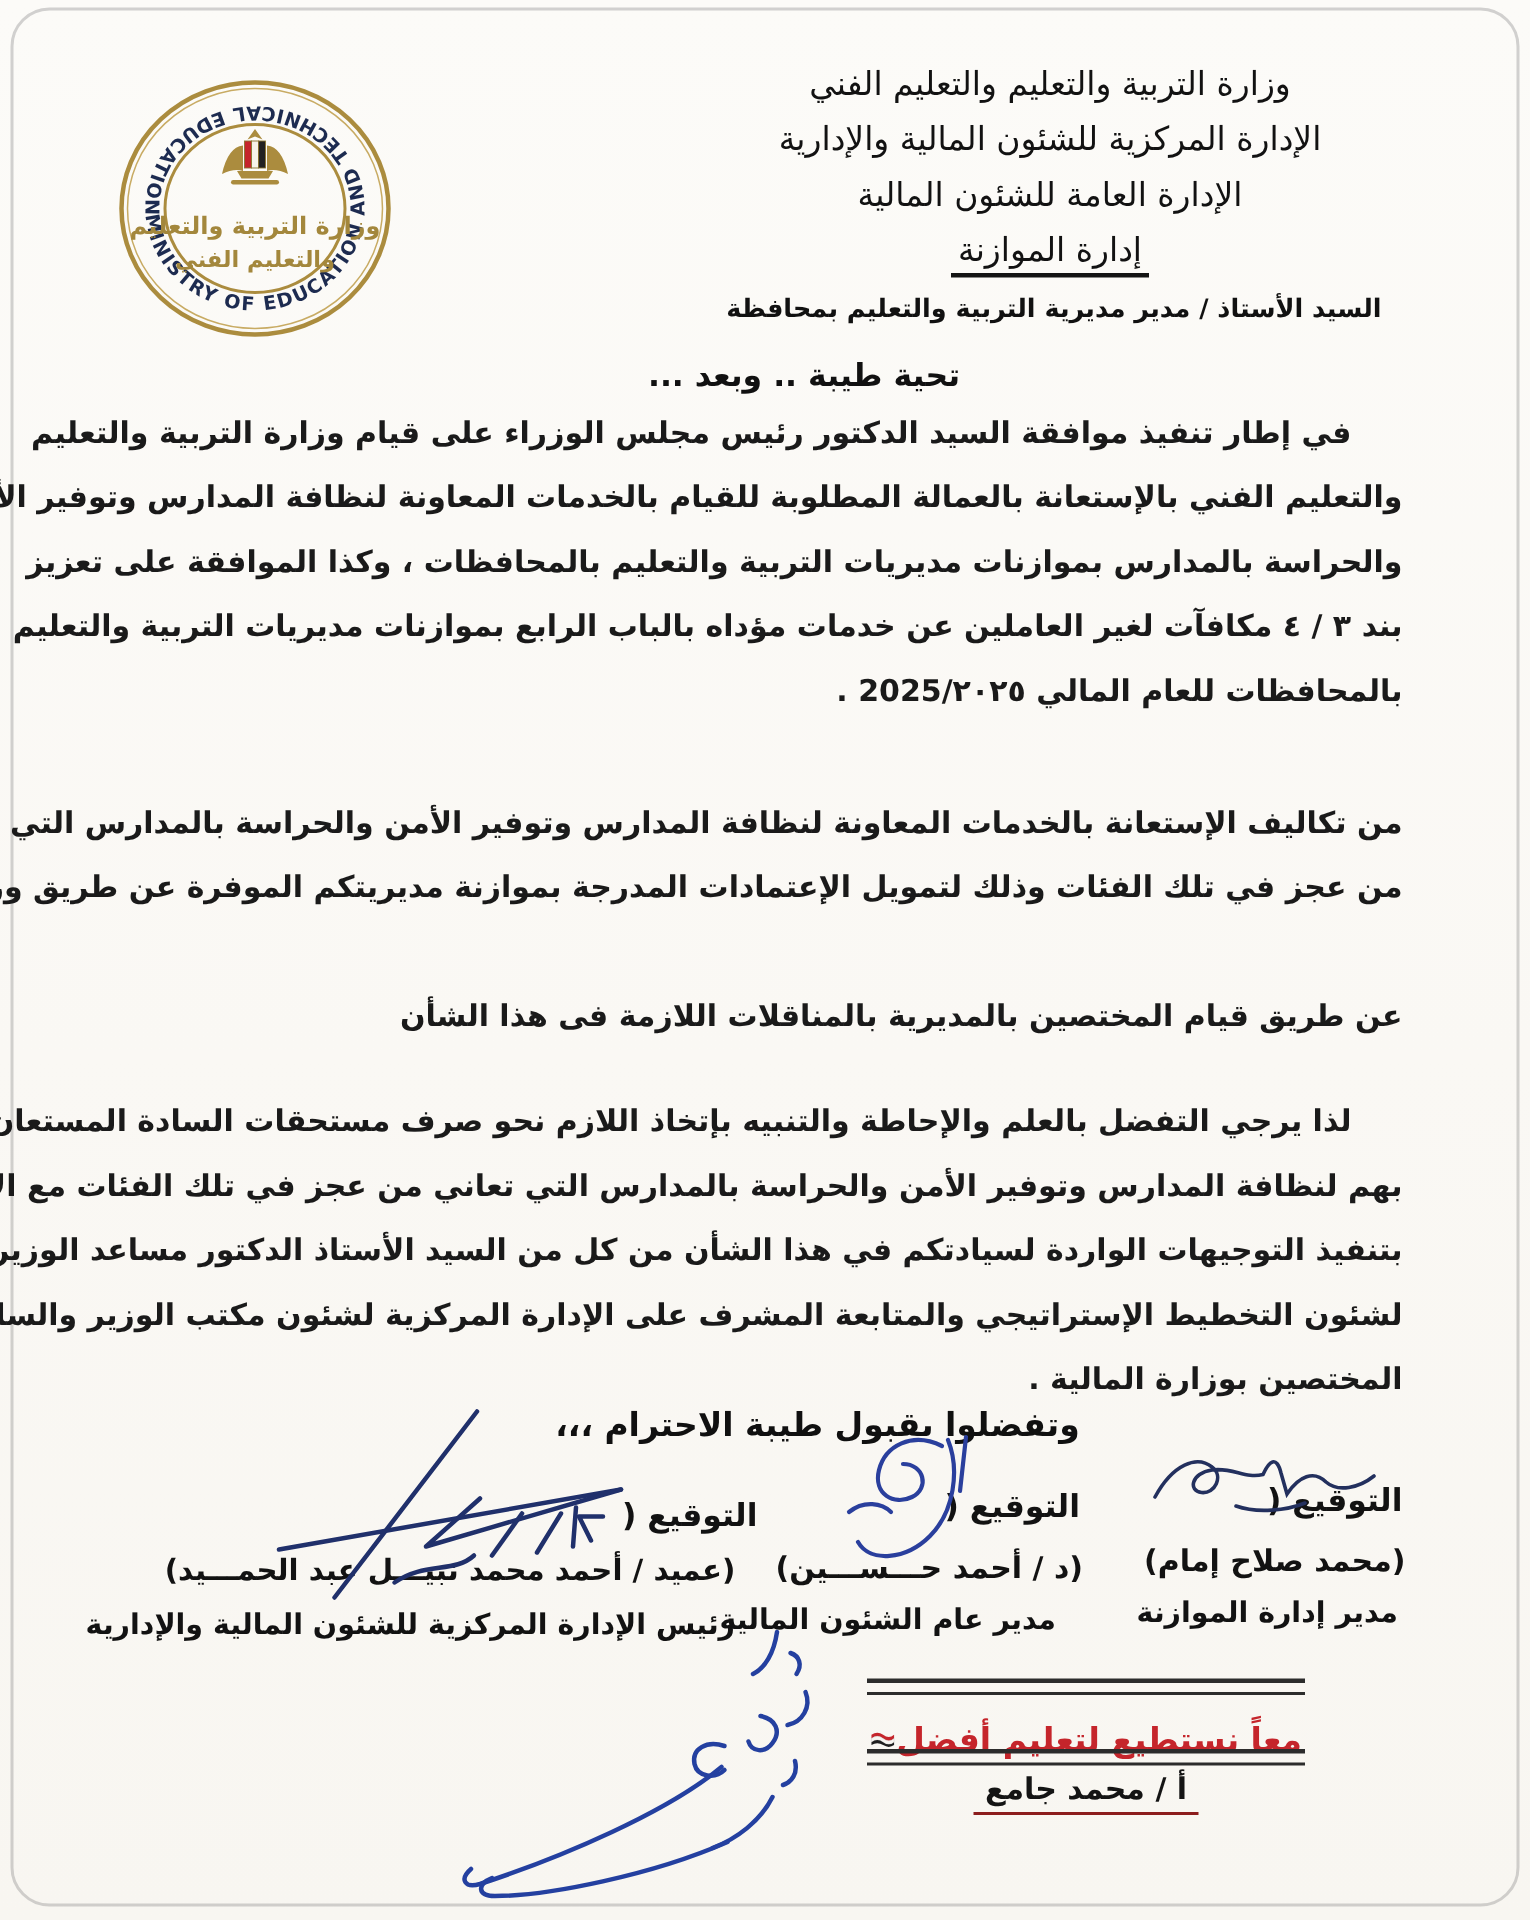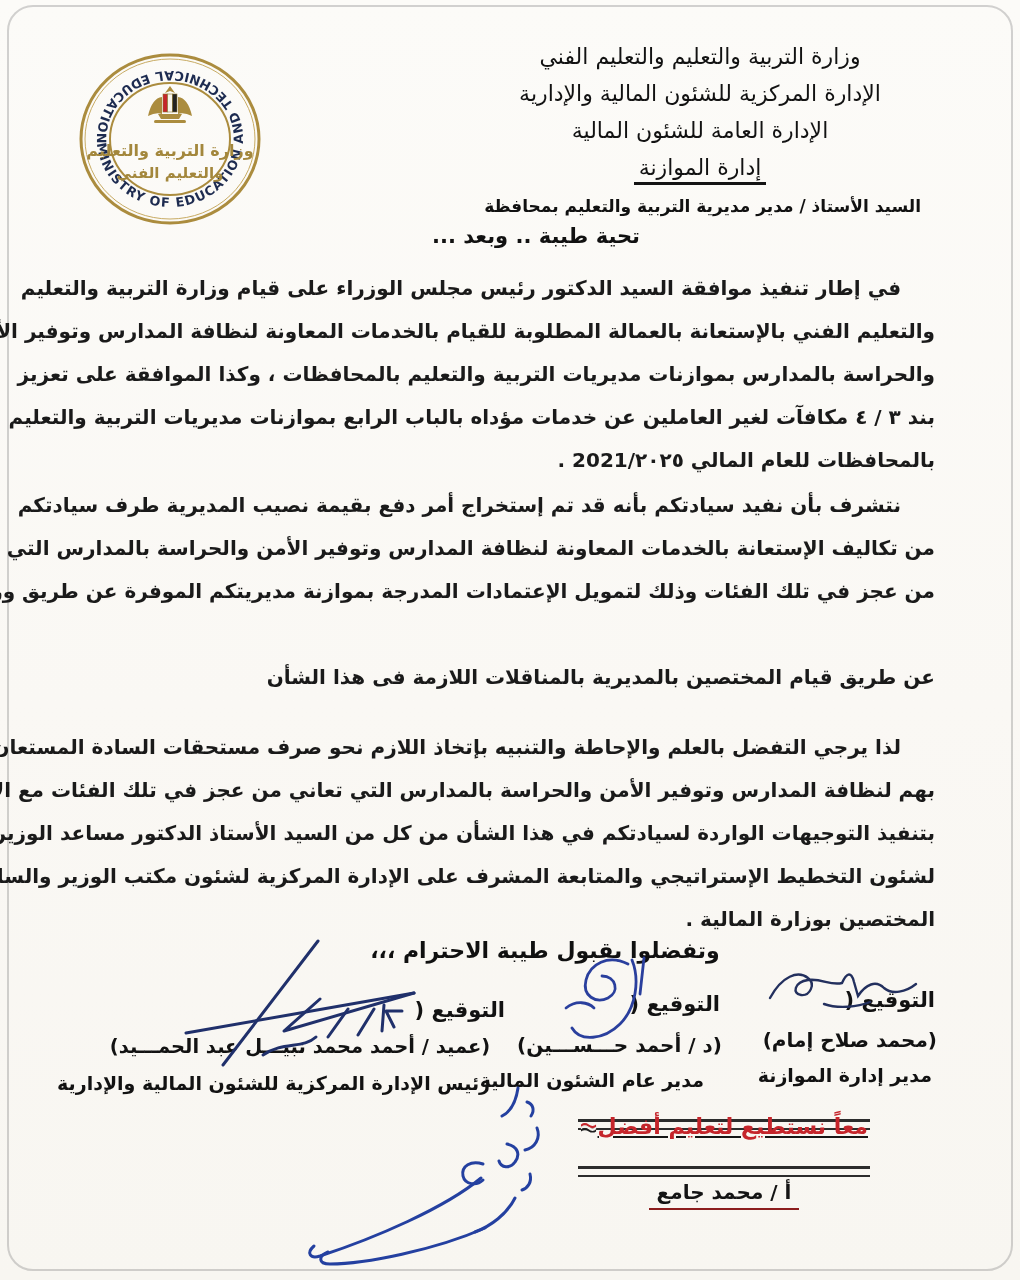--- a/index.html
+++ b/index.html
@@ -19,21 +19,21 @@
   .hline{
     position:absolute;left:430px;width:540px;text-align:center;
     direction:rtl;font-weight:normal;font-size:22px;color:#121212;
   }
   .hline .u{border-bottom:3px solid #141414;padding:0 5px 2px;}
   .addressee{
     position:absolute;right:99px;top:196px;direction:rtl;
     font-weight:bold;font-size:17px;color:#111;
   }
   .greeting{
-    position:absolute;right:380px;top:224px;direction:rtl;
+    position:absolute;right:380px;top:238px;direction:rtl;
     font-weight:bold;font-size:21px;color:#111;
   }
   .bline{
     position:absolute;left:92px;width:843px;height:43px;line-height:43px;
     direction:rtl;text-align:justify;text-align-last:justify;text-justify:inter-word;
     font-weight:bold;font-size:20px;color:#1a1a1a;white-space:nowrap;
   }
   .bline.indent{width:809px;padding-right:34px;}
   .bline.end{text-align-last:right;white-space:normal;}
   .closing{
@@ -45,23 +45,23 @@
   }
   .siglabel{font-size:21px;}
   .signame{font-size:20px;}
   .sigtitle{font-size:19px;}
   .scribble{position:absolute;pointer-events:none;}
   .stamp-rule{
     position:absolute;left:578px;width:292px;height:6px;
     border-top:3px solid #2c2c2c;border-bottom:2px solid #2c2c2c;
   }
   .stamp-row{
-    position:absolute;left:578px;top:1114px;width:292px;
-    display:flex;direction:rtl;align-items:center;justify-content:space-between;
-    padding:0 2px;box-sizing:border-box;text-decoration:underline;
+    position:absolute;left:578px;top:1148px;width:292px;
+    display:flex;direction:rtl;justify-content:space-between;
+    padding:0 2px;box-sizing:border-box;
   }
   .stamp-slogan{
     direction:rtl;font-weight:bold;font-size:22px;color:#c5252b;white-space:nowrap;
   }
   .stamp-signer{
     position:absolute;left:578px;top:1180px;width:292px;text-align:center;
   }
   .stamp-signer span{
     direction:rtl;display:inline-block;font-weight:bold;font-size:20px;color:#141414;
     border-bottom:2.5px solid #8c1d1d;padding:0 8px 4px;
@@ -101,23 +101,22 @@
   <div class="hline" style="top:81px;">الإدارة المركزية للشئون المالية والإدارية</div>
   <div class="hline" style="top:155px;"><span class="u">إدارة الموازنة</span></div>
 
   <div class="addressee">السيد الأستاذ / مدير مديرية التربية والتعليم بمحافظة</div>
   <div class="greeting">تحية طيبة .. وبعد ...</div>
 
   <div class="bline indent" style="top:267px;">في إطار تنفيذ موافقة السيد الدكتور رئيس مجلس الوزراء على قيام وزارة التربية والتعليم</div>
   <div class="bline" style="top:310px;">والتعليم الفني بالإستعانة بالعمالة المطلوبة للقيام بالخدمات المعاونة لنظافة المدارس وتوفير الأمن</div>
   <div class="bline" style="top:353px;">والحراسة بالمدارس بموازنات مديريات التربية والتعليم بالمحافظات ، وكذا الموافقة على تعزيز</div>
   <div class="bline" style="top:396px;">بند ٣ / ٤ مكافآت لغير العاملين عن خدمات مؤداه بالباب الرابع بموازنات مديريات التربية والتعليم</div>
-  <div class="bline end" style="top:439px;">بالمحافظات للعام المالي 2021/٢٠٢٥ .</div>
+  <div class="bline end" style="top:439px;">بالمحافظات للعام المالي 2025/٢٠٢٥ .</div>
 
-  <div class="bline indent" style="top:484px;">نتشرف بأن نفيد سيادتكم بأنه قد تم إستخراج أمر دفع بقيمة نصيب المديرية طرف سيادتكم</div>
   <div class="bline" style="top:527px;">من تكاليف الإستعانة بالخدمات المعاونة لنظافة المدارس وتوفير الأمن والحراسة بالمدارس التي تعاني</div>
   <div class="bline" style="top:570px;">من عجز في تلك الفئات وذلك لتمويل الإعتمادات المدرجة بموازنة مديريتكم الموفرة عن طريق وزارة</div>
   <div class="bline end" style="top:656px;">عن طريق قيام المختصين بالمديرية بالمناقلات اللازمة فى هذا الشأن</div>
 
   <div class="bline indent" style="top:726px;">لذا يرجي التفضل بالعلم والإحاطة والتنبيه بإتخاذ اللازم نحو صرف مستحقات السادة المستعان</div>
   <div class="bline" style="top:769px;">بهم لنظافة المدارس وتوفير الأمن والحراسة بالمدارس التي تعاني من عجز في تلك الفئات مع الإلتزام</div>
   <div class="bline" style="top:812px;">بتنفيذ التوجيهات الواردة لسيادتكم في هذا الشأن من كل من السيد الأستاذ الدكتور مساعد الوزير</div>
   <div class="bline" style="top:855px;">لشئون التخطيط الإستراتيجي والمتابعة المشرف على الإدارة المركزية لشئون مكتب الوزير والسادة</div>
   <div class="bline end" style="top:898px;">المختصين بوزارة المالية .</div>
 

